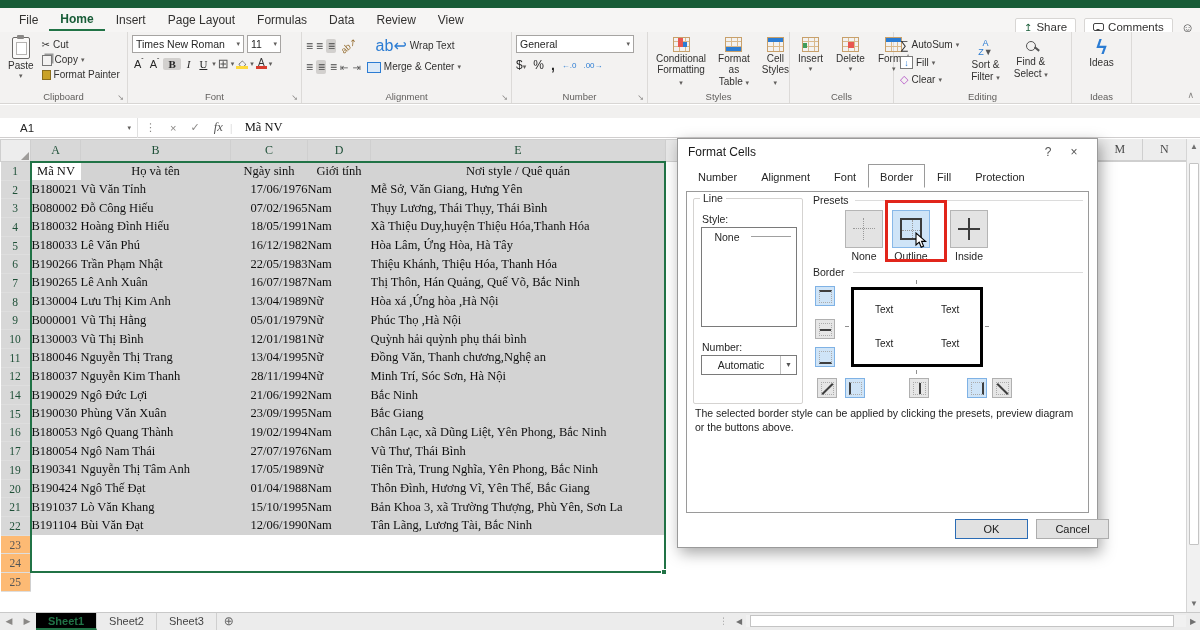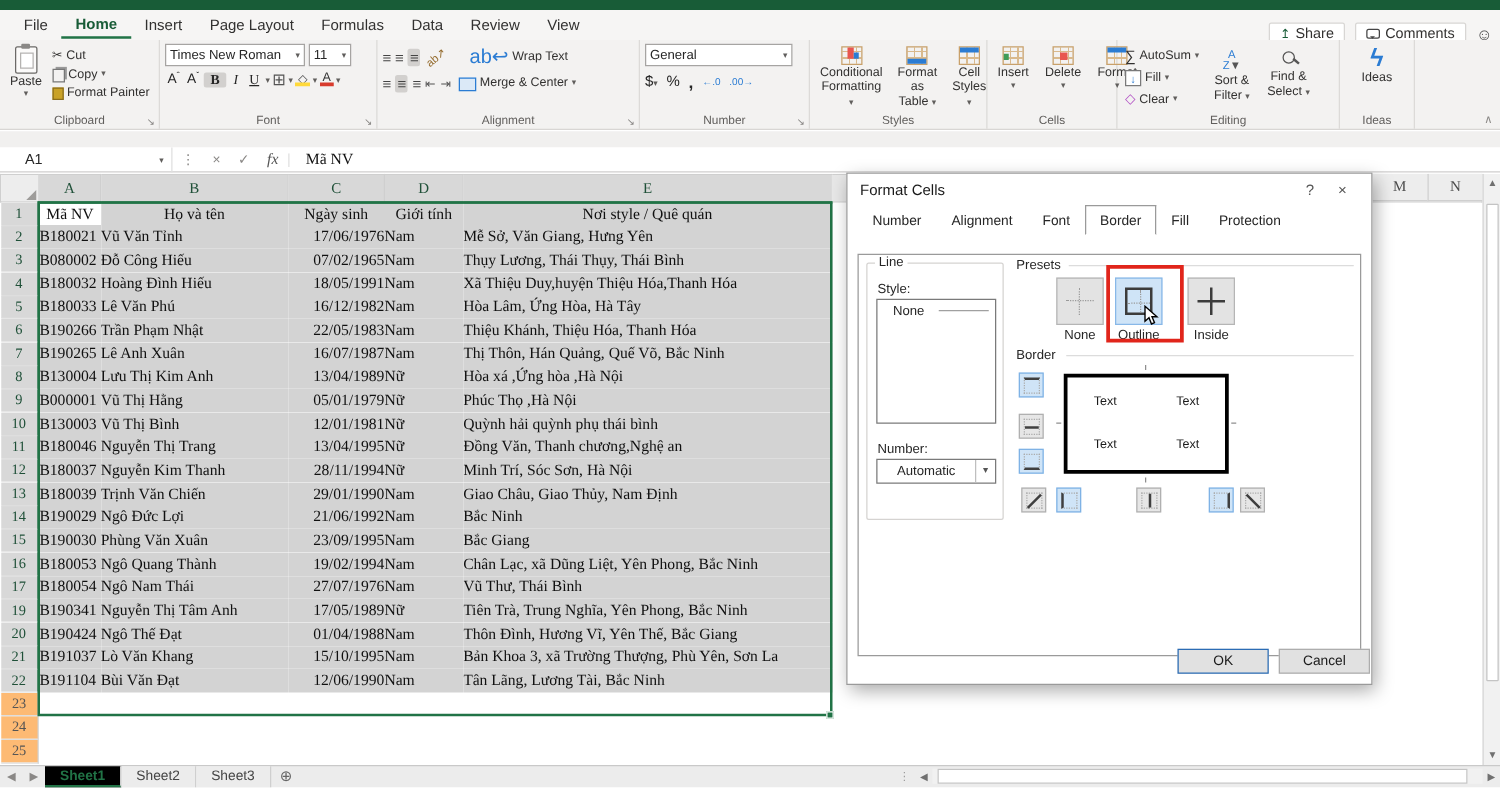--- a/index.html
+++ b/index.html
@@ -102,21 +102,21 @@
   .splitdots{color:#9a9a9a;font-size:9px;padding:0 4px}
 
   
   #dialog{left:677px;top:138px;width:421px;height:410px;background:#ffffff;border:1px solid #9a9a9a;box-shadow:3px 5px 14px rgba(0,0,0,.35);font-size:11px}
   #dlg-title{height:26px;display:flex;align-items:center;padding:0 10px;font-size:12px;color:#1a1a1a}
   #dlg-title .sp{flex:1}
   .dlg-sysbtn{width:26px;text-align:center;color:#555;font-size:12px}
   #dlg-tabs{display:flex;padding:0 8px;position:relative;top:1px}
   .dtab{padding:4px 11px;font-size:11px;color:#262626;border:1px solid transparent}
   .dtab.active{background:#fff;border-color:#9a9a9a;border-bottom-color:#fff;position:relative;z-index:2;margin-top:-2px;padding-top:6px}
-  #dlg-body{position:relative;margin:16px 8px;height:322px;border:1px solid #9a9a9a;background:#fff}
+  #dlg-body{position:relative;margin:4px 8px;height:322px;border:1px solid #9a9a9a;background:#fff}
   
   #line-box{position:absolute;left:6px;top:6px;width:110px;height:206px;border:1px solid #d5d3d1;border-radius:2px}
   #line-box .legend{position:absolute;top:-7px;left:6px;background:#fff;padding:0 3px;font-size:10.5px;color:#262626}
   .lbl{font-size:10.5px;color:#262626}
   #style-lbl{position:absolute;left:8px;top:14px}
   #style-list{position:absolute;left:7px;top:28px;width:96px;height:100px;border:1px solid #7a7a7a;background:#fff;display:grid;grid-template-columns:1fr 1fr;grid-auto-rows:14px;padding:2px 3px;grid-auto-flow:column}
   .lsam{position:relative}
   .lsam i{position:absolute;left:2px;right:2px;top:6px;display:block}
   .none-txt{font-size:10.5px;text-align:center;line-height:14px}
   .s-hair i{border-top:1px solid #a0a0a0}
@@ -163,21 +163,21 @@
   .bsq.er{border-right:2px solid #3f3f3f}
   .bsq.emh::after{content:'';position:absolute;left:0;right:0;top:5px;border-top:2px solid #3f3f3f}
   .bsq.emv::after{content:'';position:absolute;top:0;bottom:0;left:5px;border-left:2px solid #3f3f3f}
   .bsq.edu::after{content:'';position:absolute;left:-2px;right:-2px;top:5px;border-top:2px solid #3f3f3f;transform:rotate(-45deg)}
   .bsq.edd::after{content:'';position:absolute;left:-2px;right:-2px;top:5px;border-top:2px solid #3f3f3f;transform:rotate(45deg)}
   #preview{position:absolute;left:158px;top:88px;width:144px;height:94px;background:#fff}
   #prect{position:absolute;left:6px;top:7px;right:6px;bottom:7px;border:3px solid #000}
   .ptxt{position:absolute;font-size:10px;color:#1a1a1a}
   .tick{position:absolute;background:#8f8f8f}
   #dlg-note{position:absolute;left:8px;top:214px;right:14px;font-size:10.5px;color:#1d1d1d;line-height:1.35}
-  #dlg-btns{position:absolute;left:0;bottom:6px;width:100%;height:22px}
+  #dlg-btns{position:absolute;left:13px;bottom:6px;width:100%;height:22px}
   .dlgbtn{position:absolute;width:73px;height:20px;background:#e1e1e1;border:1px solid #adadad;font-size:11px;text-align:center;line-height:18px;color:#1a1a1a}
   #okbtn{left:264px;border-color:#2b6cb5}
   #cancelbtn{left:345px}
 
   .collapse{position:absolute;right:6px;bottom:3px;color:#8a8886;font-size:9px}
 </style>
 </head>
 <body>
 
 <div id="titlebar" class="abs"></div>
@@ -545,29 +545,20 @@
         <tr>
           <td class="rownum s">12</td>
           <td class="c s ca">B180037</td>
           <td class="c s cb">Nguyễn Kim Thanh</td>
           <td class="c s cc">28/11/1994</td>
           <td class="c s cd">Nữ</td>
           <td class="c s ce">Minh Trí, Sóc Sơn, Hà Nội</td>
           <td class="blank"></td>
         </tr>
         <tr>
-          <td class="rownum s">13</td>
-          <td class="c s ca">B180039</td>
-          <td class="c s cb">Trịnh Văn Chiến</td>
-          <td class="c s cc">29/01/1990</td>
-          <td class="c s cd">Nam</td>
-          <td class="c s ce">Giao Châu, Giao Thủy, Nam Định</td>
-          <td class="blank"></td>
-        </tr>
-        <tr>
           <td class="rownum s">14</td>
           <td class="c s ca">B190029</td>
           <td class="c s cb">Ngô Đức Lợi</td>
           <td class="c s cc">21/06/1992</td>
           <td class="c s cd">Nam</td>
           <td class="c s ce">Bắc Ninh</td>
           <td class="blank"></td>
         </tr>
         <tr>
           <td class="rownum s">15</td>
@@ -786,20 +777,21 @@
       </div>
     <div class="bbtn" style="left:222px;top:186px">
         <span class="bsq emv"></span>
       </div>
     <div class="bbtn on" style="left:280px;top:186px">
         <span class="bsq er"></span>
       </div>
     <div class="bbtn" style="left:305px;top:186px">
         <span class="bsq edd"></span>
       </div>
+    <div id="dlg-note">The selected border style can be applied by clicking the presets, preview diagram or the buttons above.</div>
   </div>
   <div id="dlg-btns">
     <div class="dlgbtn" id="okbtn">OK</div>
     <div class="dlgbtn" id="cancelbtn">Cancel</div>
   </div>
 </div>
 
 <div id="tabbar" class="abs">
   <span class="navarr">◀</span>
   <span class="navarr">▶</span>

